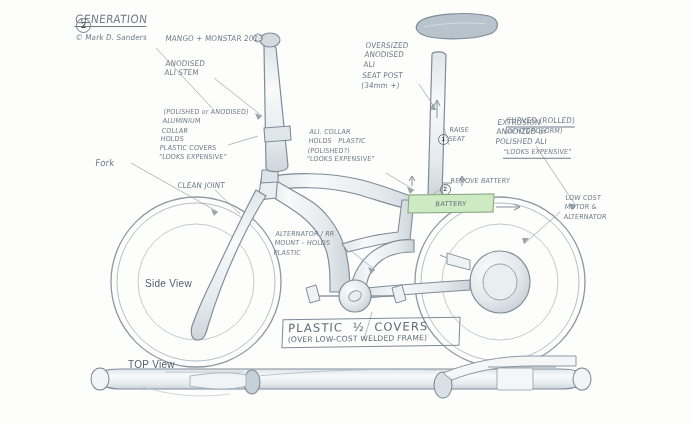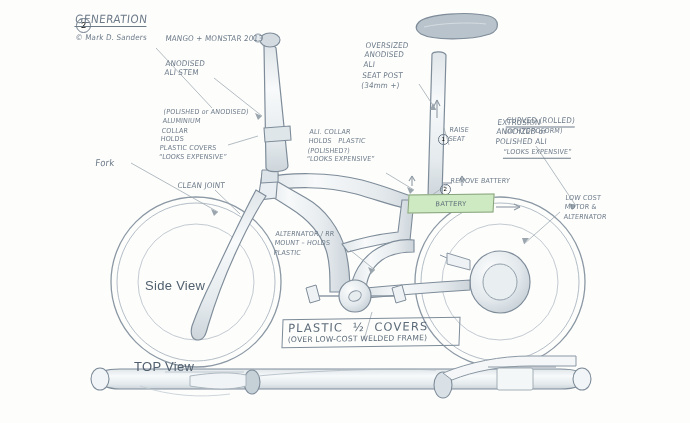--- a/index.html
+++ b/index.html
@@ -32,21 +32,21 @@
     transform: skewX(-6deg) scaleY(1.08);
     transform-origin: left top;
   }
   .ann.small { font-size: 6.4px; line-height: 8.3px; }
   .ann.big  { font-size: 10.5px; line-height: 12.5px; letter-spacing: 0.4px; }
   .ann.mid  { font-size: 8.6px; line-height: 10.5px; }
   .view-label {
     position: absolute;
     color: #51606e;
     font-family: "Liberation Sans", sans-serif;
-    font-size: 13px;
+    font-size: 10px;
     letter-spacing: 0.3px;
     transform: none;
     white-space: pre;
   }
   .title-wrap { position: absolute; }
   .circled {
     display: inline-block;
     border: 1.1px solid #6d7b89;
     border-radius: 50%;
     width: 13px; height: 13px;
@@ -294,15 +294,15 @@
   <div class="battery-box" style="left:408px; top:194px; width:84px; height:17px;">
     <span>BATTERY</span>
   </div>
 
   <div class="boxed-note" style="left:282px; top:318px; width:166px;">
     <div class="l1">PLASTIC  ½  COVERS</div>
     <div class="l2">(OVER LOW-COST WELDED FRAME)</div>
   </div>
 
   <div class="view-label" style="left:145px; top:278px;">Side View</div>
-  <div class="view-label" style="left:134px; top:359px;">TOP View</div>
+  <div class="view-label" style="left:128px; top:359px;">TOP View</div>
 
 </div>
 
 </body></html>

